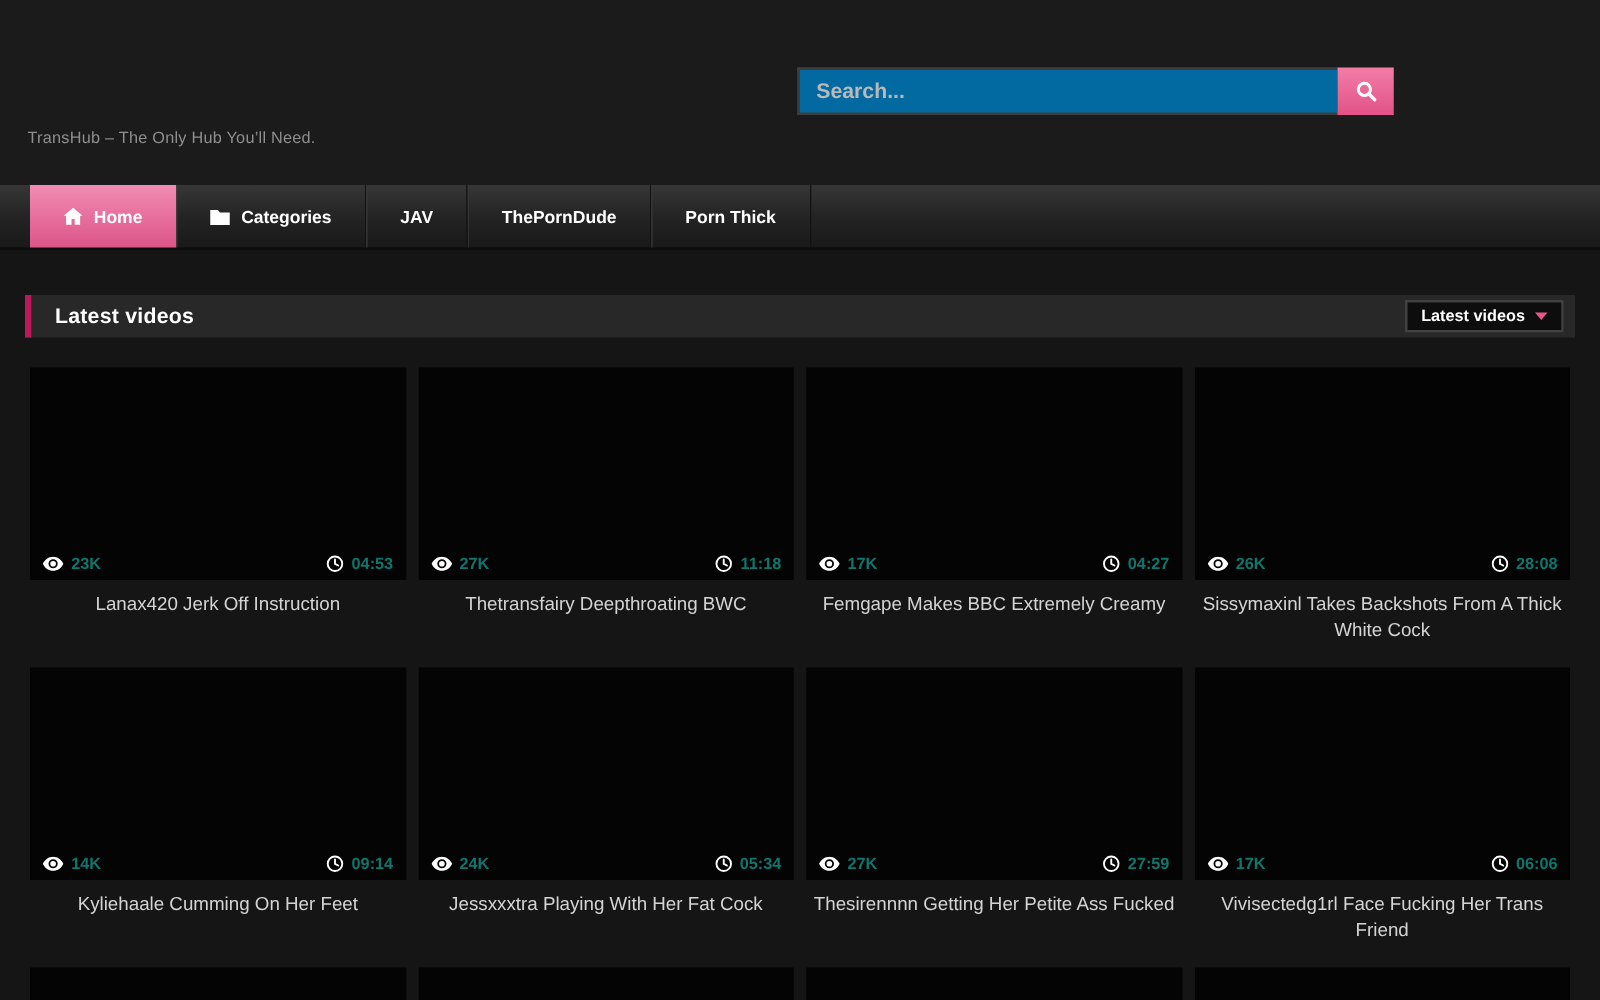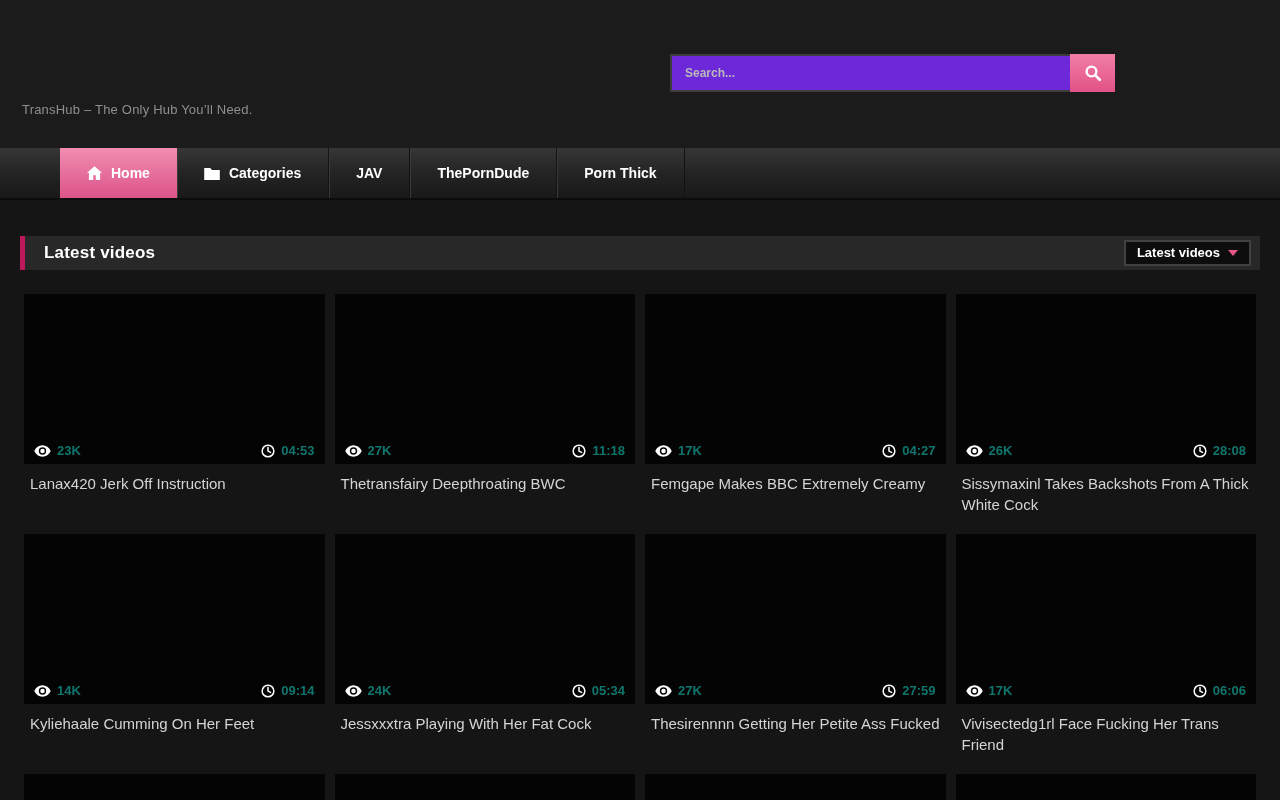--- a/index.html
+++ b/index.html
@@ -17,30 +17,29 @@
     background: #1b1b1b;
   }
   .search-bar {
     position: absolute;
     left: 638px; top: 54px;
     width: 477px; height: 38px;
     display: flex;
   }
   .search-bar input {
     flex: 1;
-    background: #6d28d9;
+    background: #0369a1;
     border: 2px solid #3d3d3d;
     border-right: none;
     color: #c9c9c9;
     font-family: "Liberation Sans", sans-serif;
     font-weight: bold;
-    font-size: 12px;
+    font-size: 17px;
     padding: 0 13px;
     outline: none;
-    margin-left: 32px;
   }
   .search-bar input::placeholder { color: #b9b9b9; opacity: 1; }
   .search-bar button {
     width: 45px; height: 38px;
     border: none;
     background: linear-gradient(180deg, #f27da7 0%, #e25287 100%);
     cursor: pointer;
     display: flex; align-items: center; justify-content: center;
   }
   .tagline {
@@ -62,21 +61,21 @@
   }
   .nav-item {
     display: flex; align-items: center; gap: 9px;
     padding: 0 27px;
     font-size: 14px; font-weight: bold;
     color: #fff; text-decoration: none;
     border-right: 1px solid #121212;
     box-shadow: 1px 0 0 #3a3a3a inset;
     cursor: pointer;
   }
-  .nav-item:first-child { box-shadow: none; margin-left: 36px; }
+  .nav-item:first-child { box-shadow: none; }
   .nav-item.active {
     background: linear-gradient(180deg, #f18cb1 0%, #dc5489 100%);
     border-right: none;
     box-shadow: none;
   }
 
   
   .section-header {
     margin: 36px 20px 0 20px;
     height: 34px;
@@ -127,20 +126,21 @@
   .thumb-meta {
     position: absolute;
     left: 10px; right: 10px; bottom: 6px;
     display: flex; justify-content: space-between; align-items: center;
     font-size: 13px; font-weight: bold; color: #0f766e;
   }
   .meta-chunk { display: flex; align-items: center; gap: 6px; }
   .video-title {
     margin-top: 9px;
     min-height: 42px;
+    text-align: center;
     font-size: 15px;
     line-height: 21px;
     color: #d4d4d4;
     padding: 0 6px;
   }
   svg { display: block; }
 </style>
 </head>
 <body>
 

